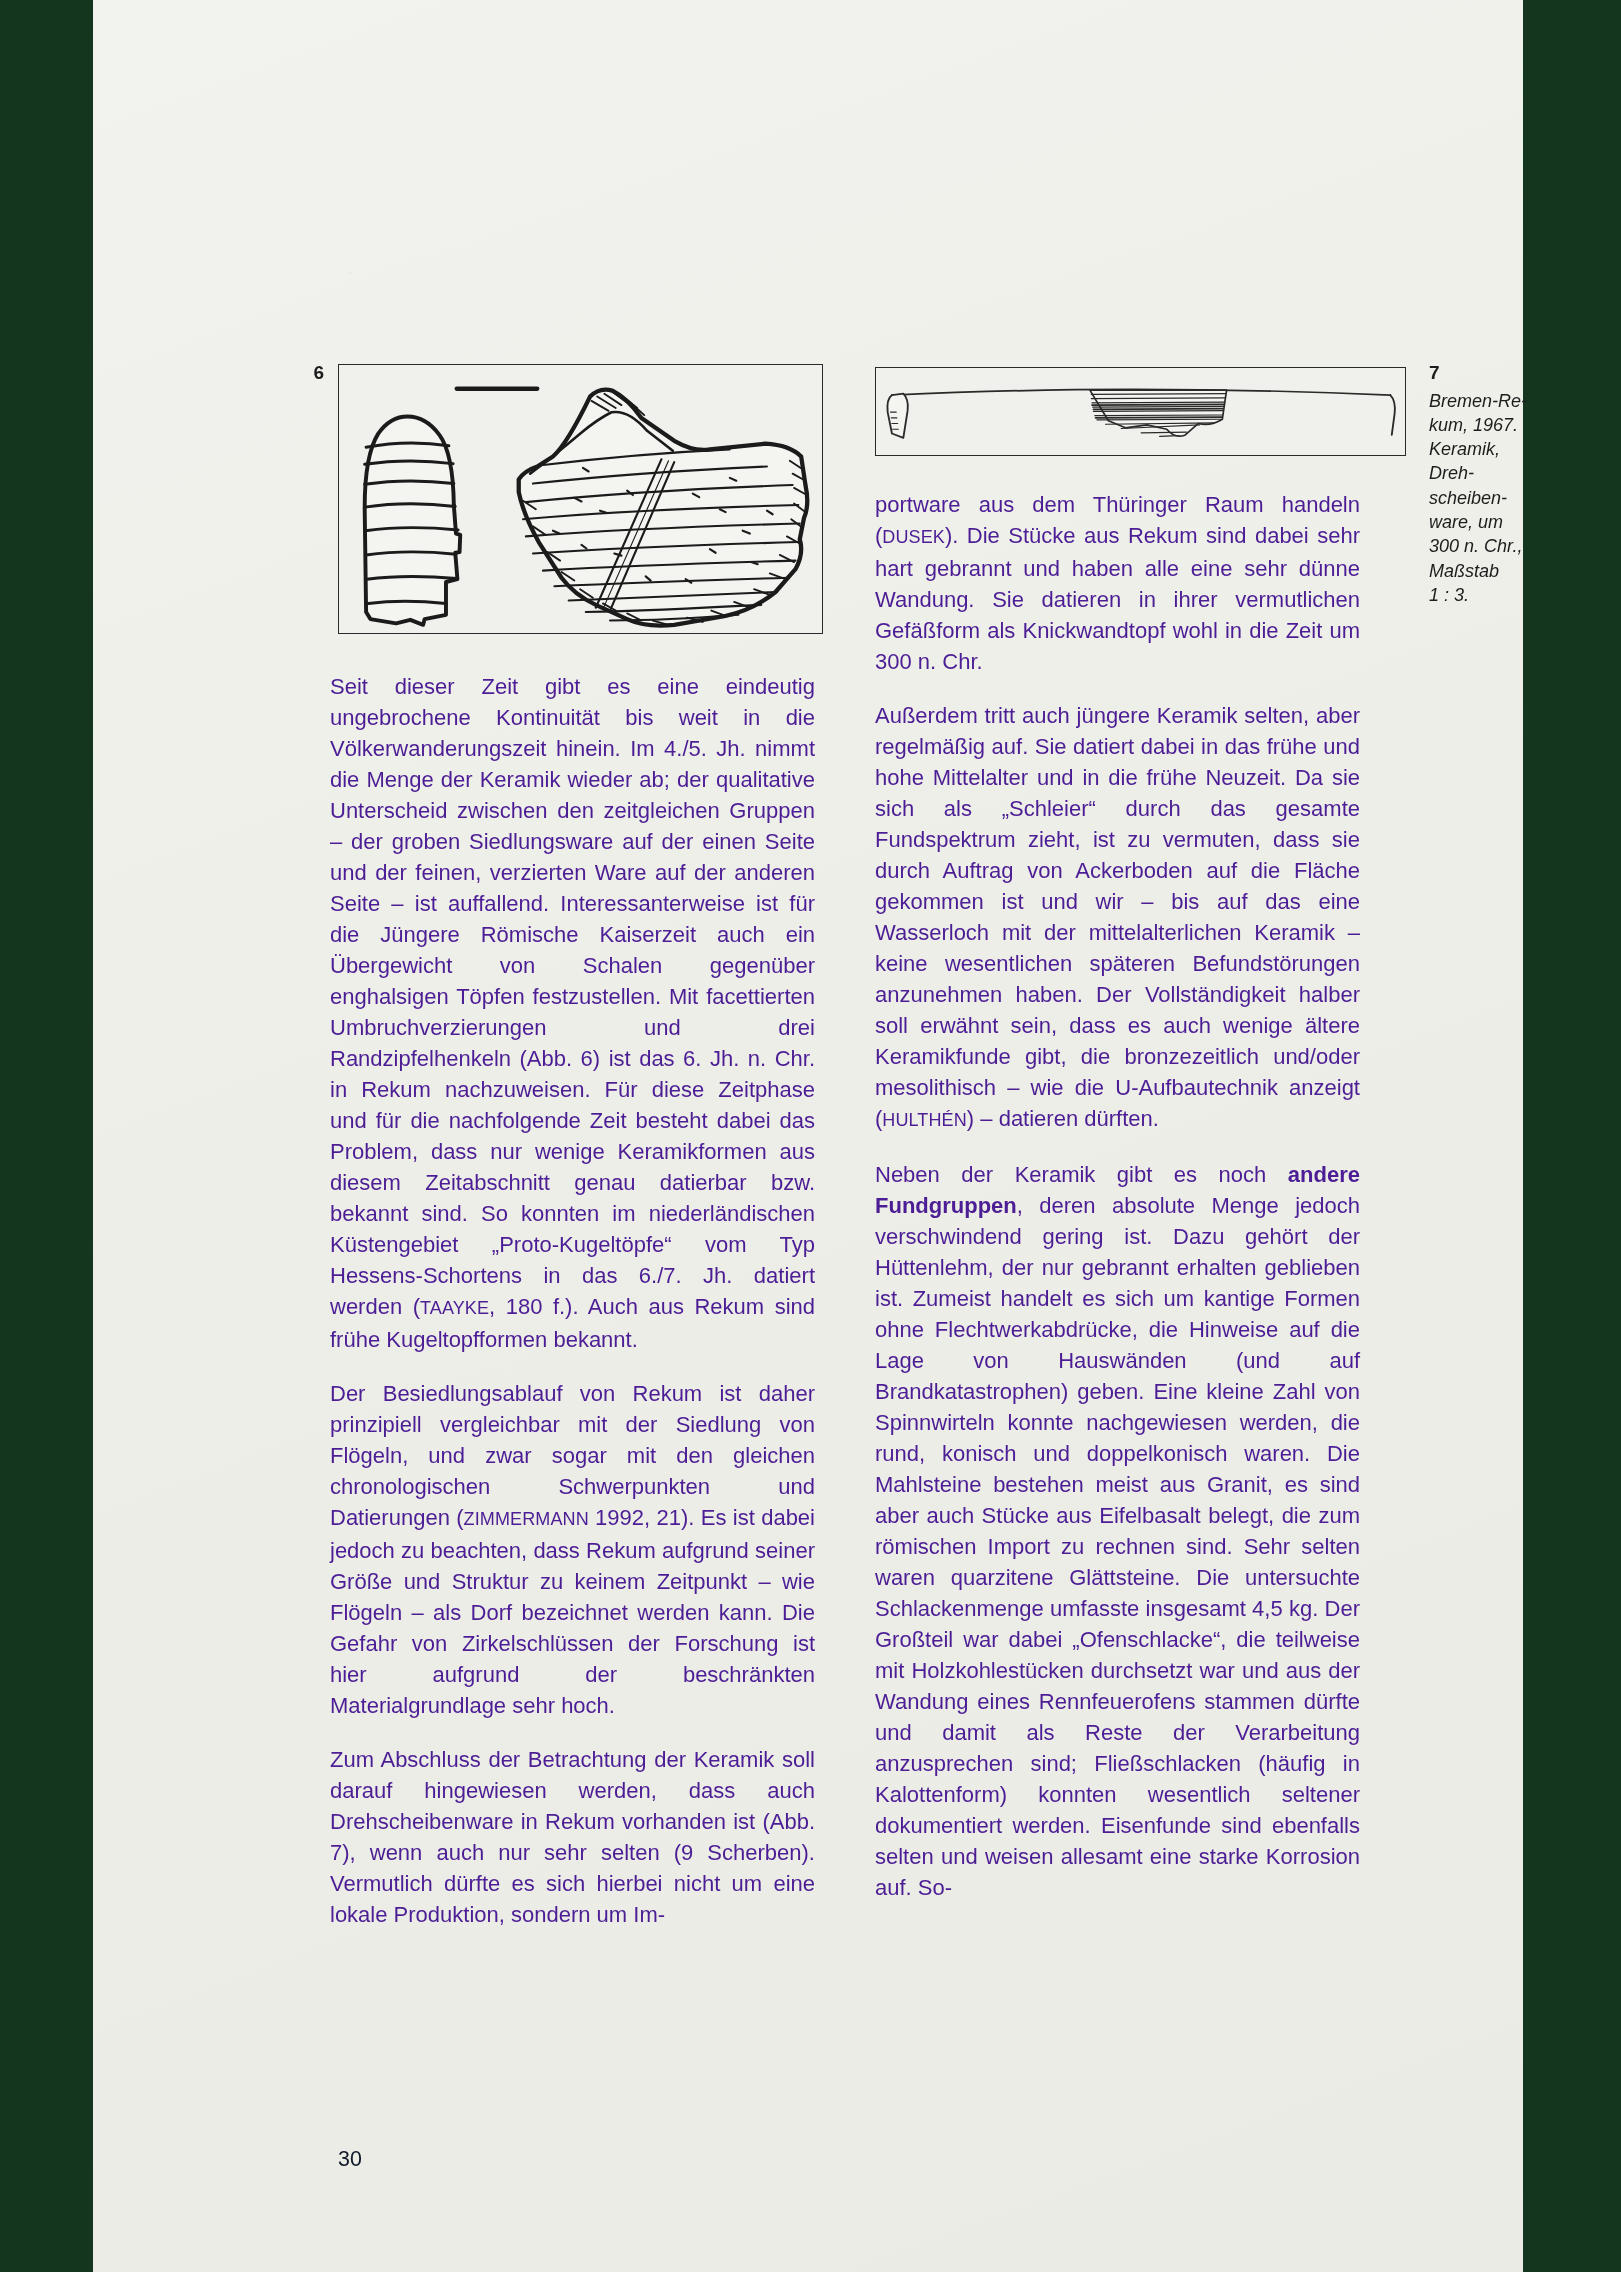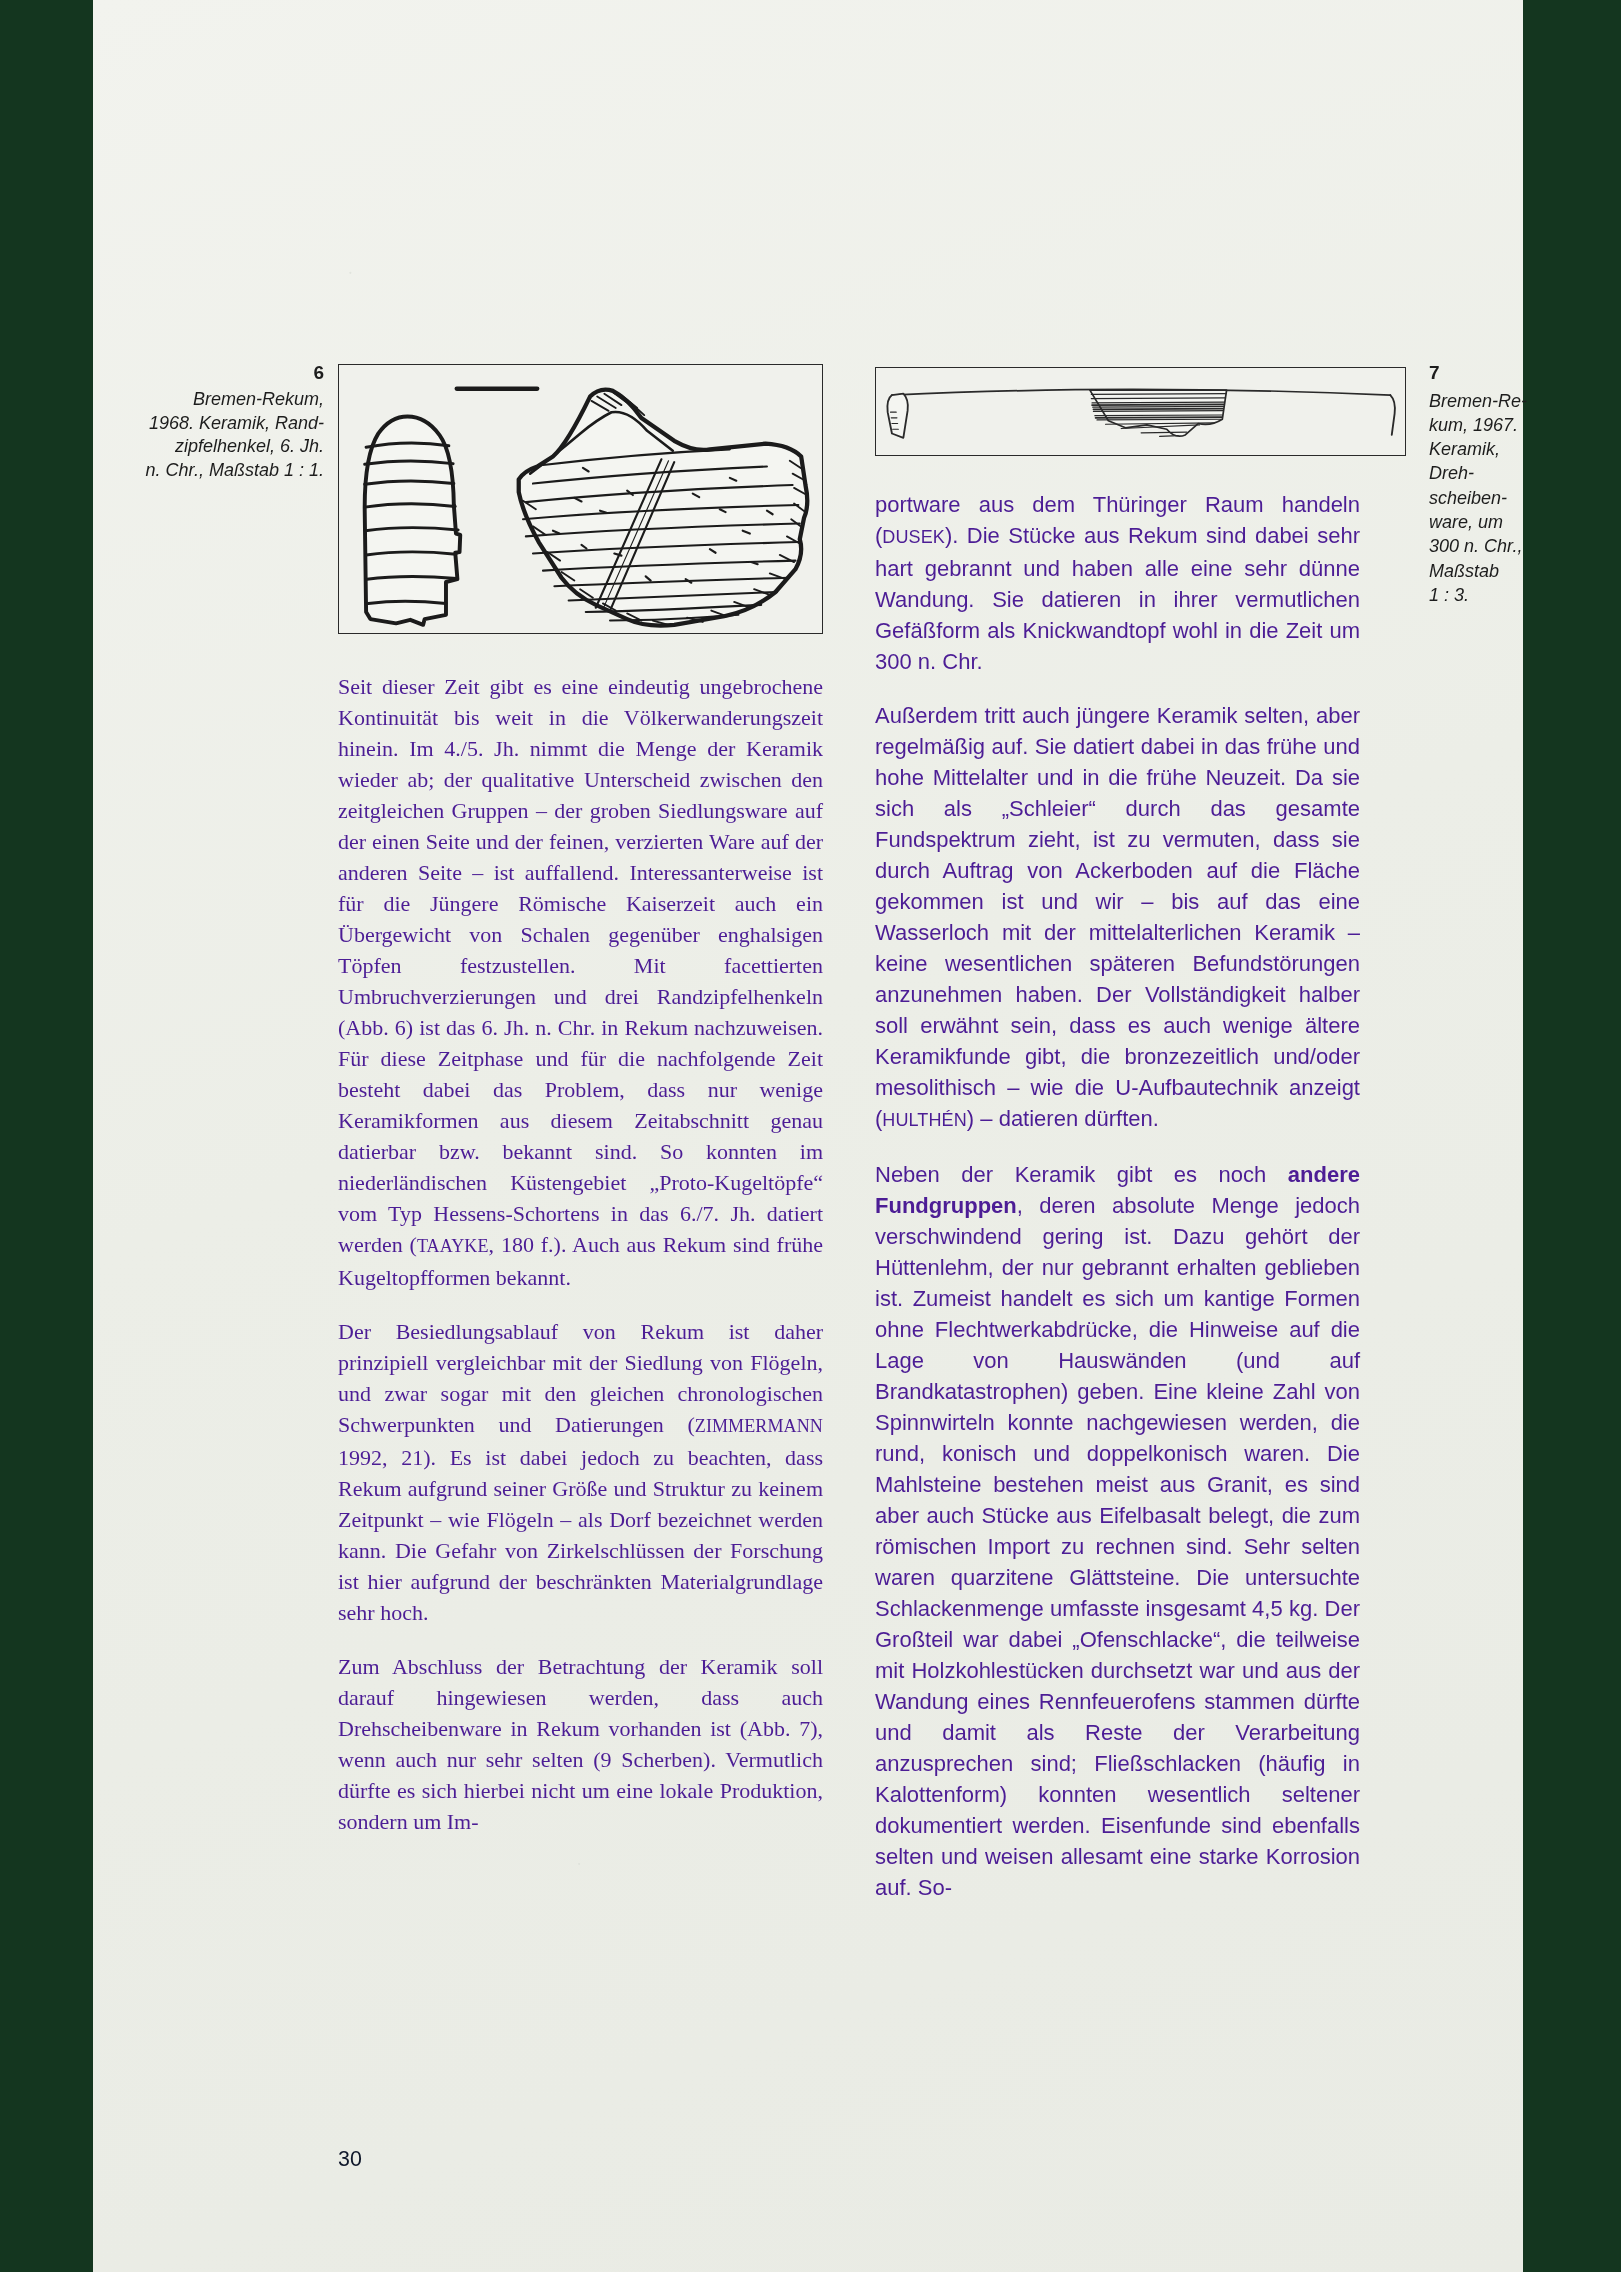--- a/index.html
+++ b/index.html
@@ -60,21 +60,21 @@
     border: 1.4px solid #2a2a2a; background: #f0f1ec; overflow: hidden;
   }
 
   
   .col {
     position: absolute; top: 0; width: 485px;
     font-size: 22px; line-height: 31px; color: #4c1d95;
     text-align: justify;
     hyphens: manual;
   }
-  #col-left  { left: 202px; top: 671px; height: 1427px; font-family: Liberation Serif, serif; }
+  #col-left  { left: 194px; top: 671px; height: 1427px; }
   #col-right { left: 739px; top: 489px; height: 1626px; }
 
   .col p { margin: 0 0 23px 0; }
   .col p:last-child { margin-bottom: 0; }
 
   .sc { font-size: 0.82em; letter-spacing: 0.1px; }
   .b { font-weight: bold; }
 
   #page-number {
     position: absolute; left: 202px; top: 2147px;
@@ -86,21 +86,20 @@
 
 <div id="scan-page">
   <div id="paper-texture"></div>
 
   <div id="content-area">
 
     <div class="figure-band">
 
       <div class="cap-left">
         <span class="num">6</span>
-        <span id="cap6">Bremen-Rekum,<br>1968. Keramik, Rand-<br>zipfelhenkel, 6. Jh.<br>n. Chr., Maßstab 1 : 1.</span>
       </div>
 
       <div class="fig6-frame">
         <svg viewBox="0 0 680 378" width="485" height="270" xmlns="http://www.w3.org/2000/svg">
           <g fill="none" stroke="#1b1b1b" stroke-linecap="round" stroke-linejoin="round">
 
             <line x1="165" y1="33" x2="278" y2="33" stroke-width="6"></line>
 
             <path d="M38 346 L36 200 Q36 126 55 96 Q72 72 96 72 Q122 72 141 98 Q160 124 161 196
                      L164 236 L170 238 L169 262 L163 263 L166 300 L150 304 L150 350 L120 356

